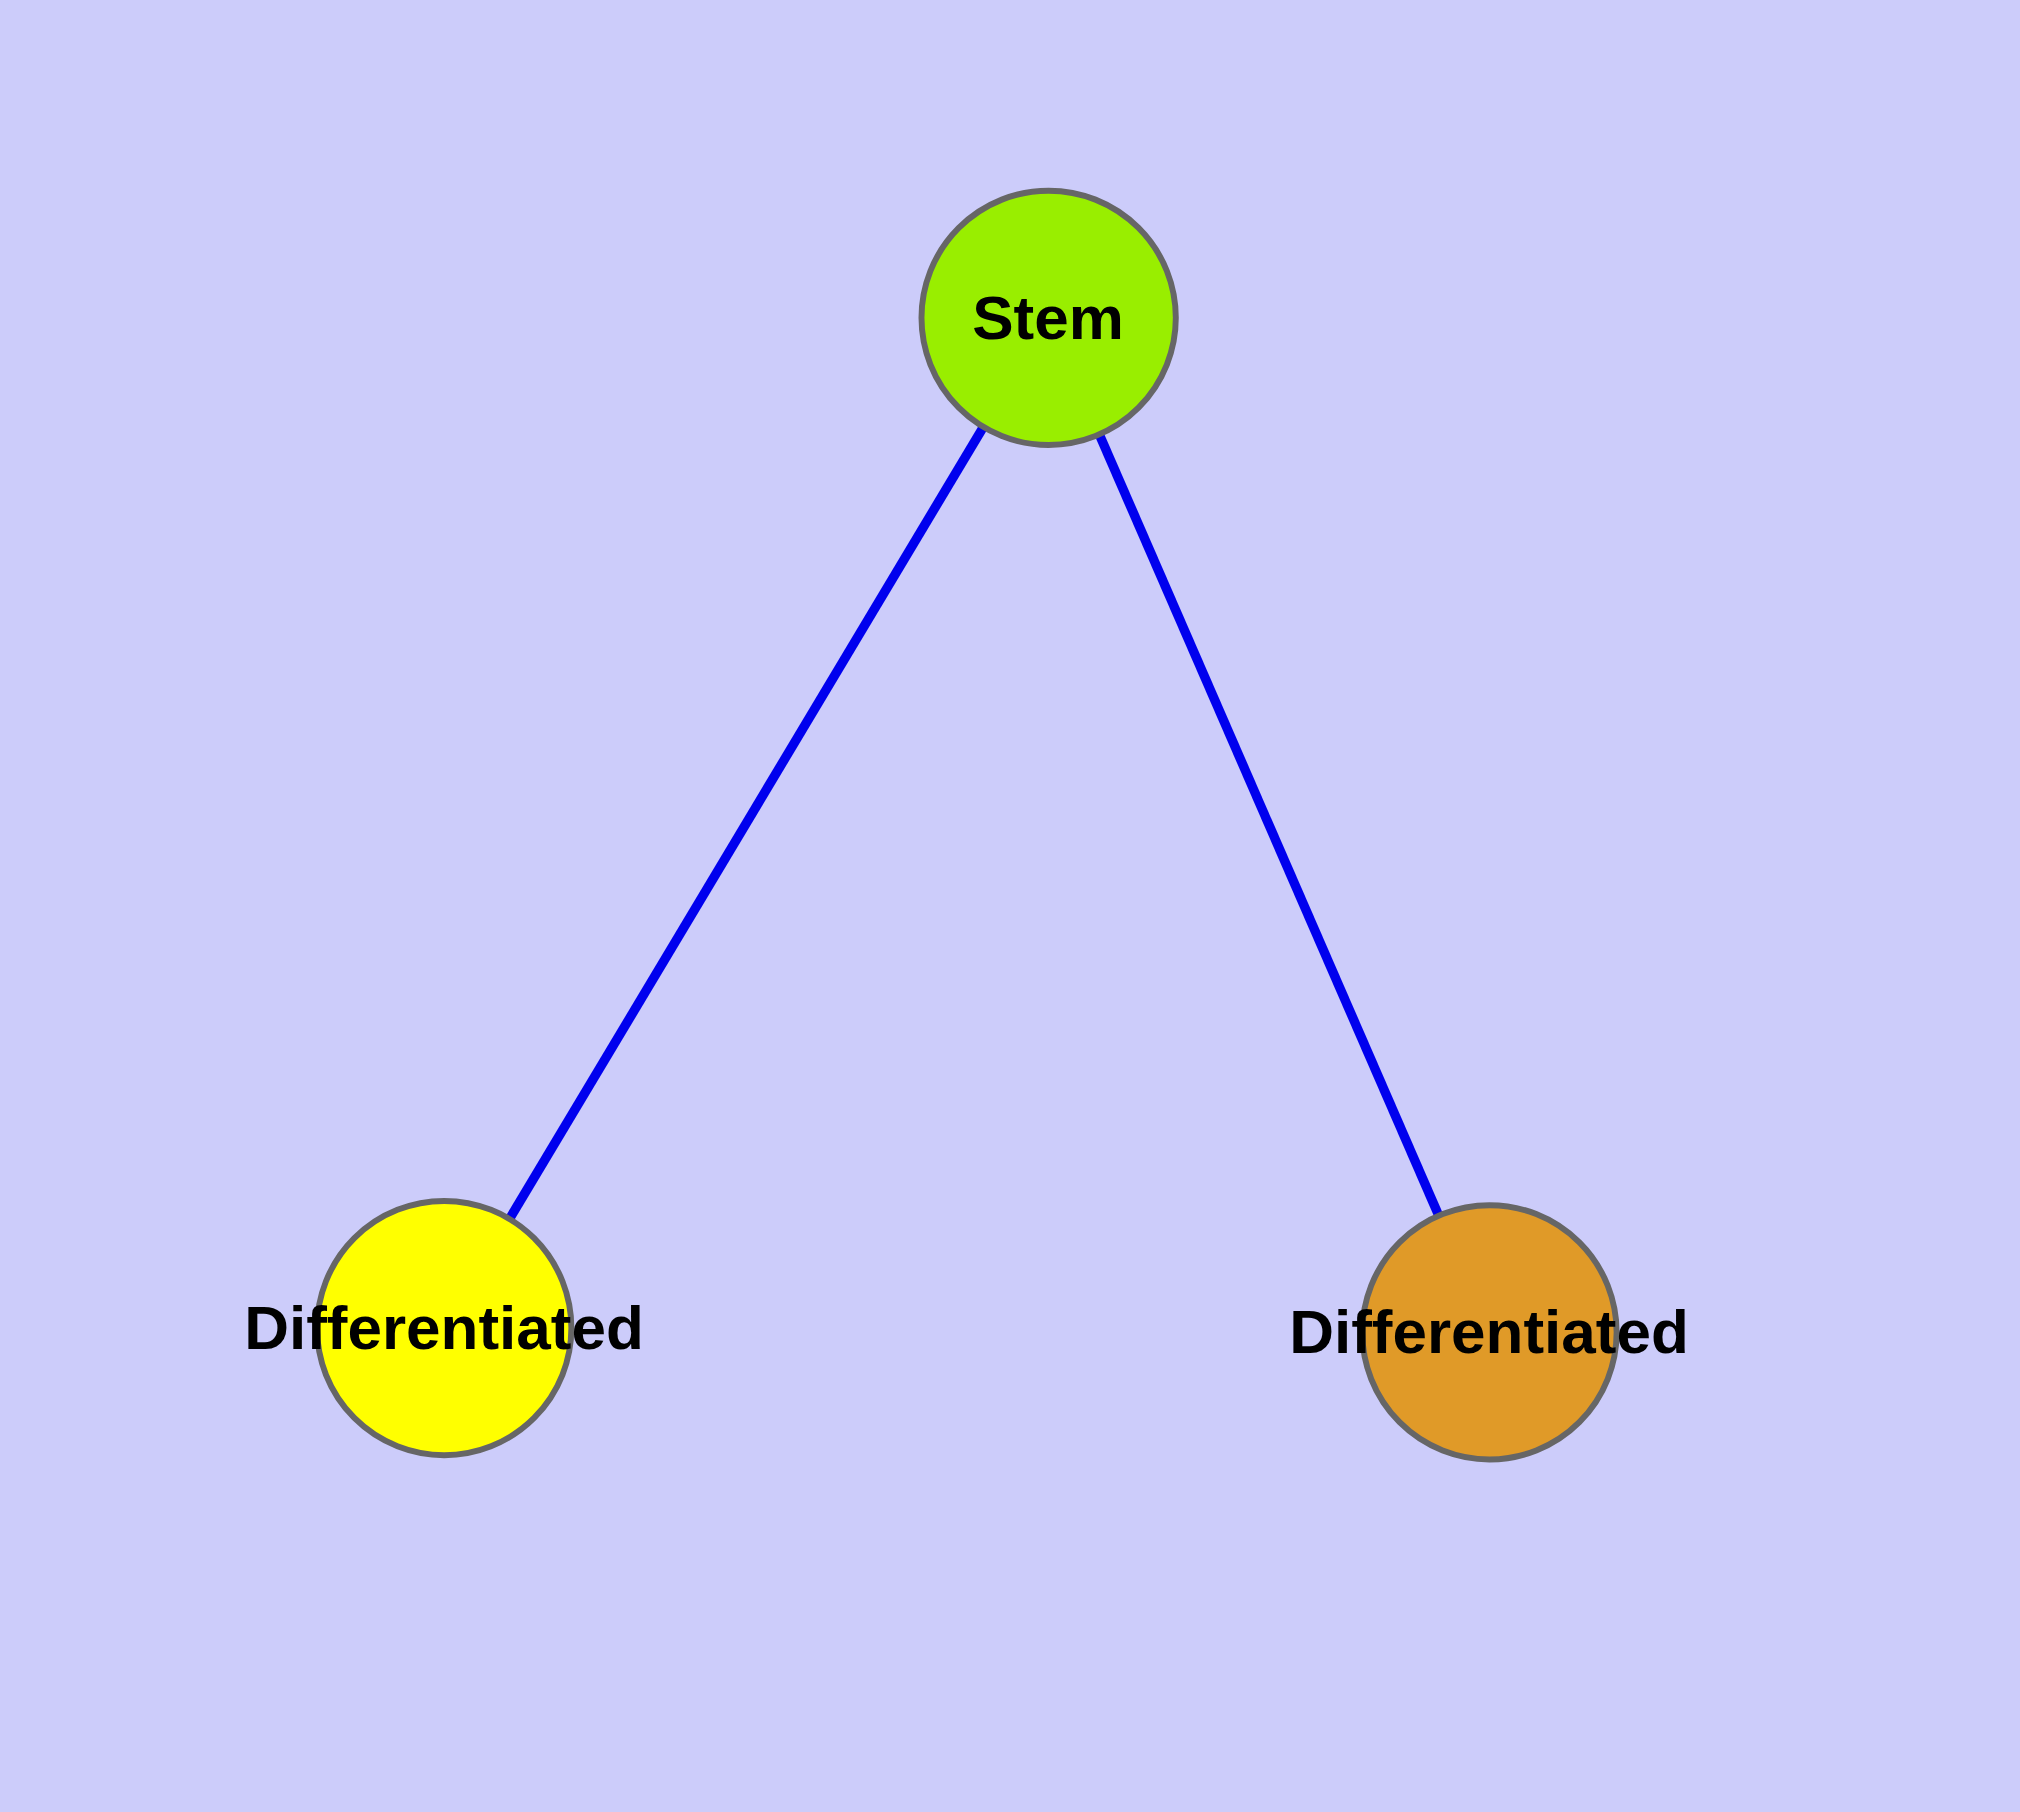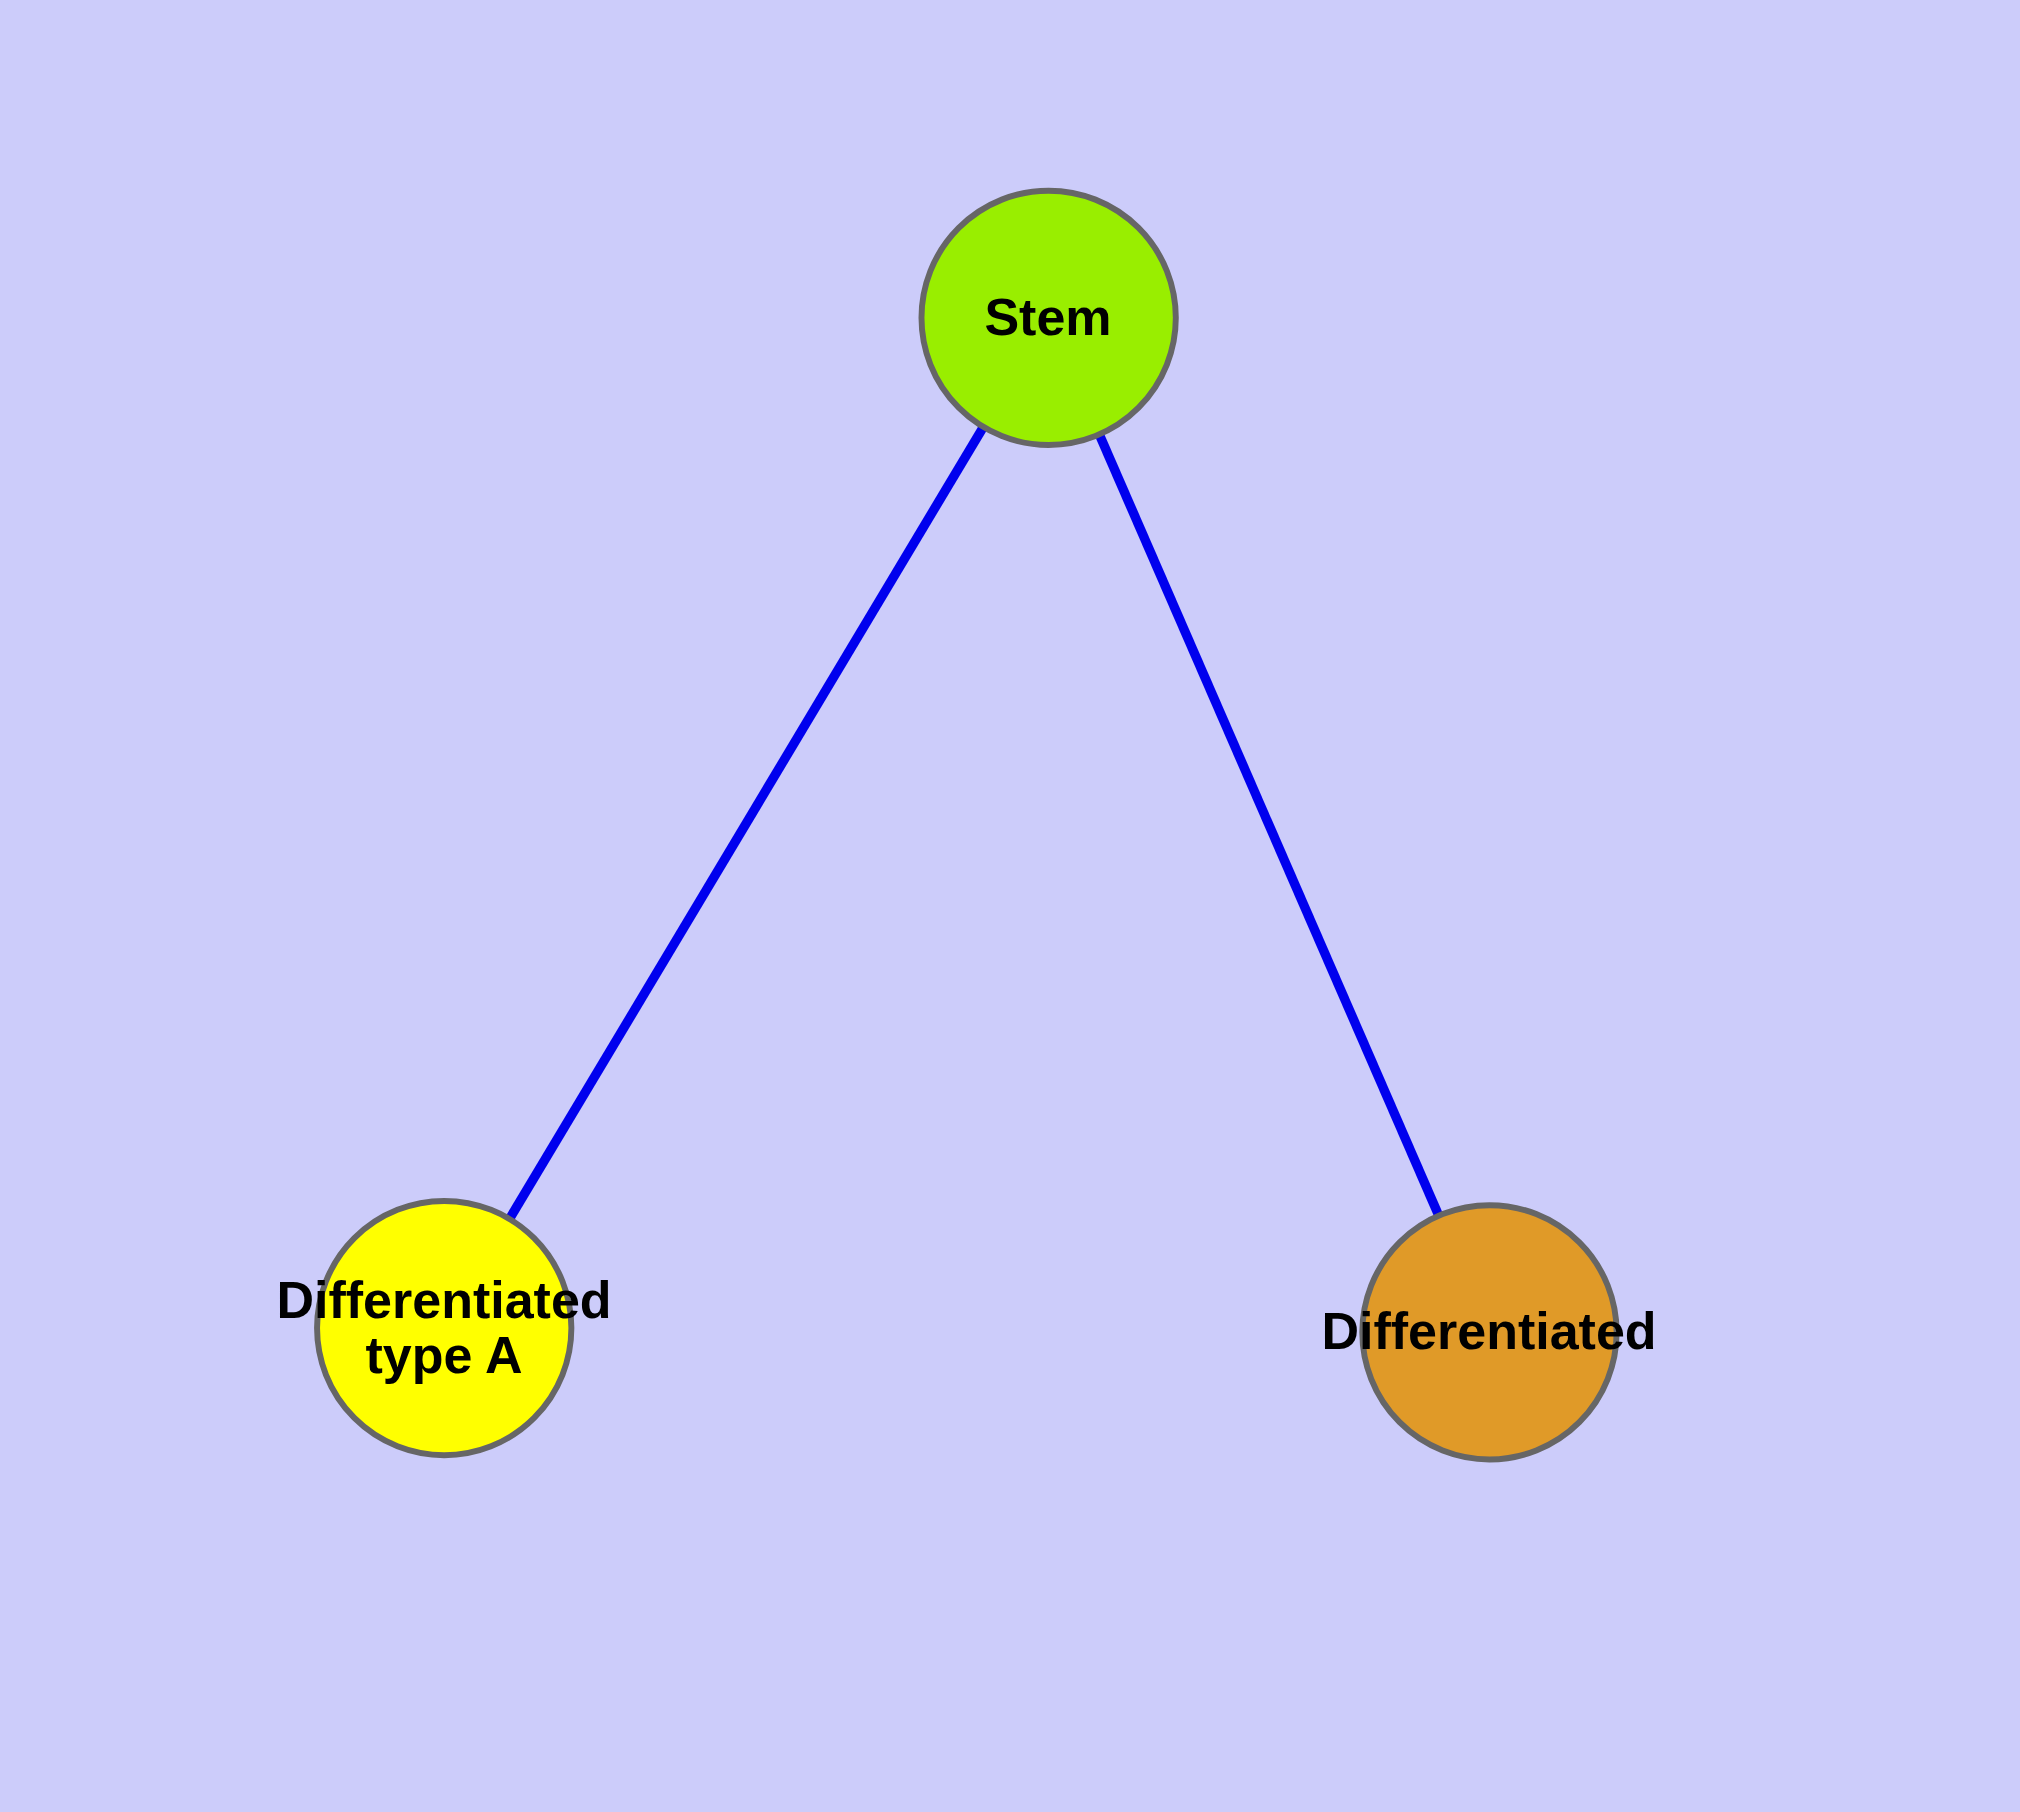--- a/index.html
+++ b/index.html
@@ -22,21 +22,21 @@
     left: 0;
     width: 2021px;
     height: 1812px;
     display: block;
   }
   .node-label {
     position: absolute;
     text-align: center;
     font-family: "Liberation Sans", "DejaVu Sans", sans-serif;
     font-weight: bold;
-    font-size: 52px;
+    font-size: 62px;
     line-height: 1.06;
     color: #000000;
     white-space: nowrap;
     pointer-events: none;
     transform: translate(-50%, -50%);
   }
 </style>
 </head>
 <body>
 
@@ -53,21 +53,20 @@
         <circle cx="1757" cy="1572" r="150" fill="#e09a28" stroke="#666666" stroke-width="7"></circle>
       </g>
   </svg>
 
   <div id="label-layer">
       <div class="node-label" style="left: 1048px; top: 318px;">
         <div>Stem</div>
       </div>
       <div class="node-label" style="left: 444px; top: 1328px;">
         <div>Differentiated</div>
-        <div>type A</div>
       </div>
       <div class="node-label" style="left: 1489px; top: 1332px;">
         <div>Differentiated</div>
       </div>
     </div>
 
 </div>
 
 
 </body></html>

